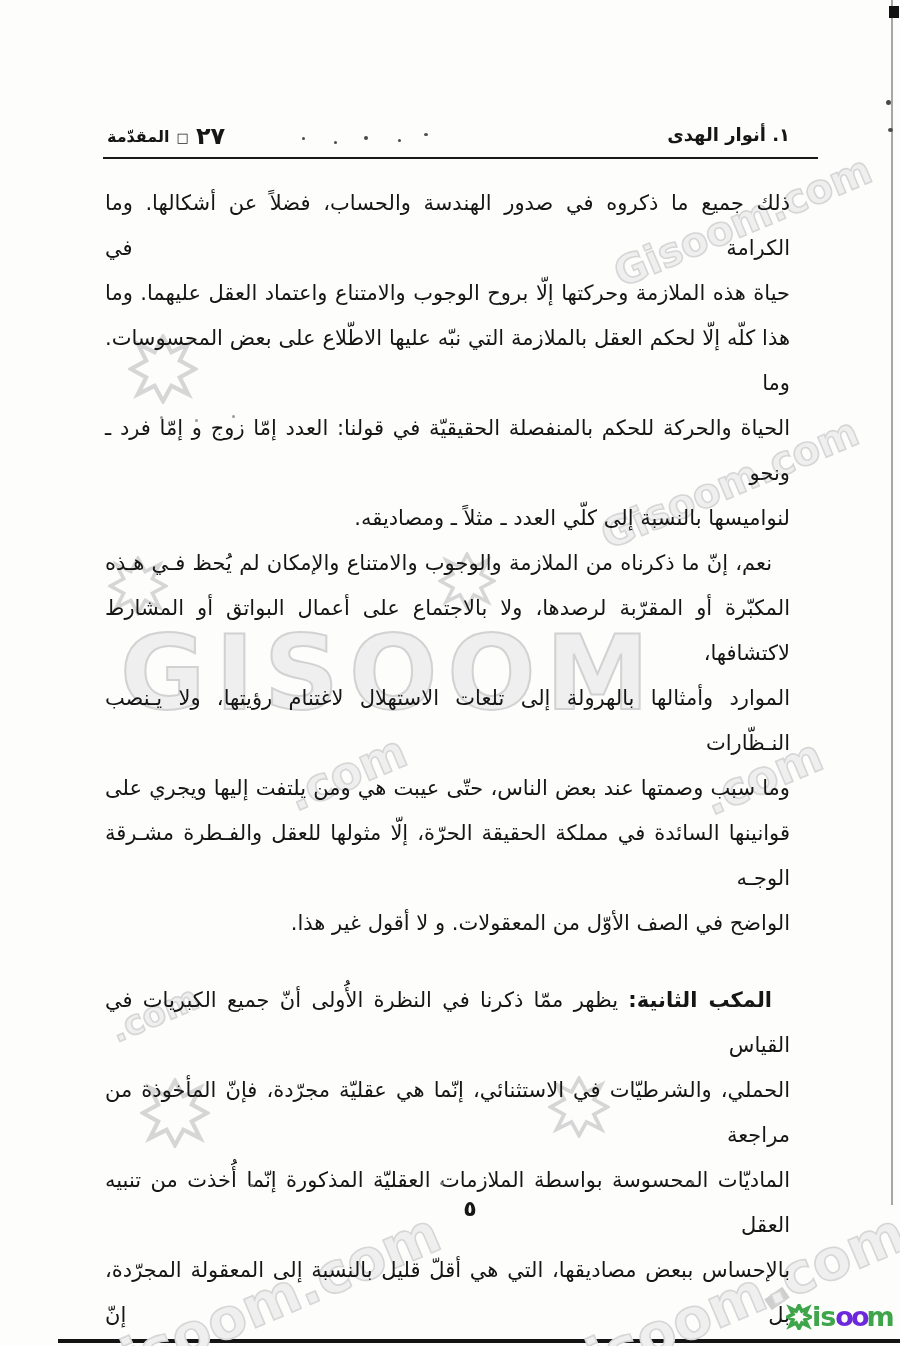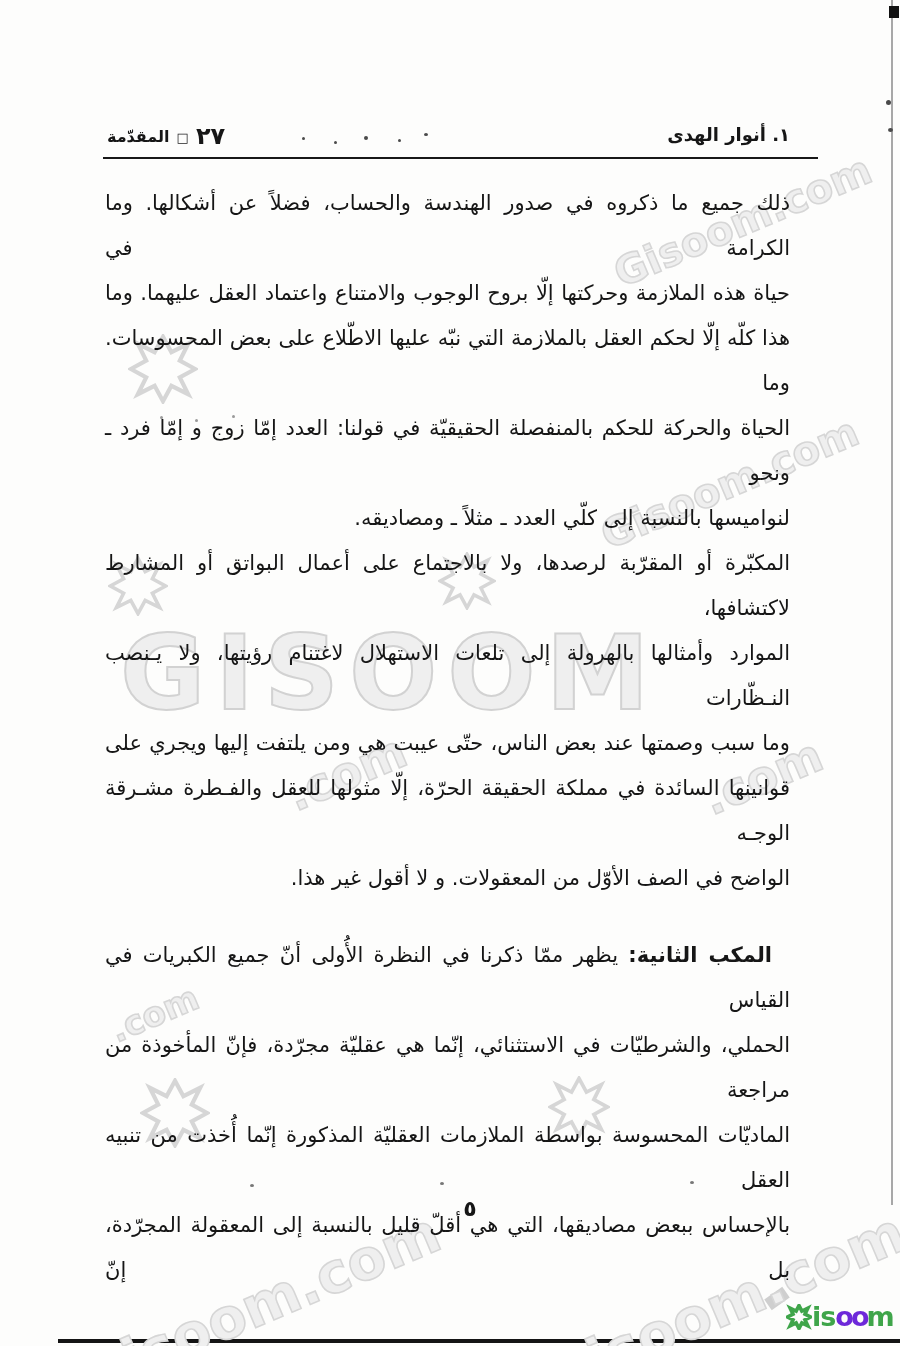--- a/index.html
+++ b/index.html
@@ -88,20 +88,21 @@
 
     <div id="bodytxt">
       <div class="para" id="p1">
         <div class="tl">ذلك جميع ما ذكروه في صدور الهندسة والحساب، فضلاً عن أشكالها. وما الكرامة في</div>
         <div class="tl">حياة هذه الملازمة وحركتها إلّا بروح الوجوب والامتناع واعتماد العقل عليهما. وما</div>
         <div class="tl">هذا كلّه إلّا لحكم العقل بالملازمة التي نبّه عليها الاطّلاع على بعض المحسوسات. وما</div>
         <div class="tl">الحياة والحركة للحكم بالمنفصلة الحقيقيّة في قولنا: العدد إمّا زوج و إمّا فرد ـ ونحو</div>
         <div class="tl end">لنواميسها بالنسبة إلى كلّي العدد ـ مثلاً ـ ومصاديقه.</div>
       </div>
       <div class="para" id="p2">
+        <div class="tl ind">نعم، إنّ ما ذكرناه من الملازمة والوجوب والامتناع والإمكان لم يُحظ فـي هـذه</div>
         <div class="tl">المكبّرة أو المقرّبة لرصدها، ولا بالاجتماع على أعمال البواتق أو المشارط لاكتشافها،</div>
         <div class="tl">الموارد وأمثالها بالهرولة إلى تلعات الاستهلال لاغتنام رؤيتها، ولا يـنصب النـظّارات</div>
         <div class="tl">وما سبب وصمتها عند بعض الناس، حتّى عيبت هي ومن يلتفت إليها ويجري على</div>
         <div class="tl">قوانينها السائدة في مملكة الحقيقة الحرّة، إلّا مثولها للعقل والفـطرة مشـرقة الوجـه</div>
         <div class="tl end">الواضح في الصف الأوّل من المعقولات. و لا أقول غير هذا.</div>
       </div>
       <div class="para" id="p3">
         <div class="tl ind"><span class="lead">المكب الثانية:</span> <span>يظهر ممّا ذكرنا في النظرة الأُولى أنّ جميع الكبريات في القياس</span></div>
         <div class="tl">الحملي، والشرطيّات في الاستثنائي، إنّما هي عقليّة مجرّدة، فإنّ المأخوذة من مراجعة</div>
         <div class="tl">الماديّات المحسوسة بواسطة الملازمات العقليّة المذكورة إنّما أُخذت من تنبيه العقل</div>

